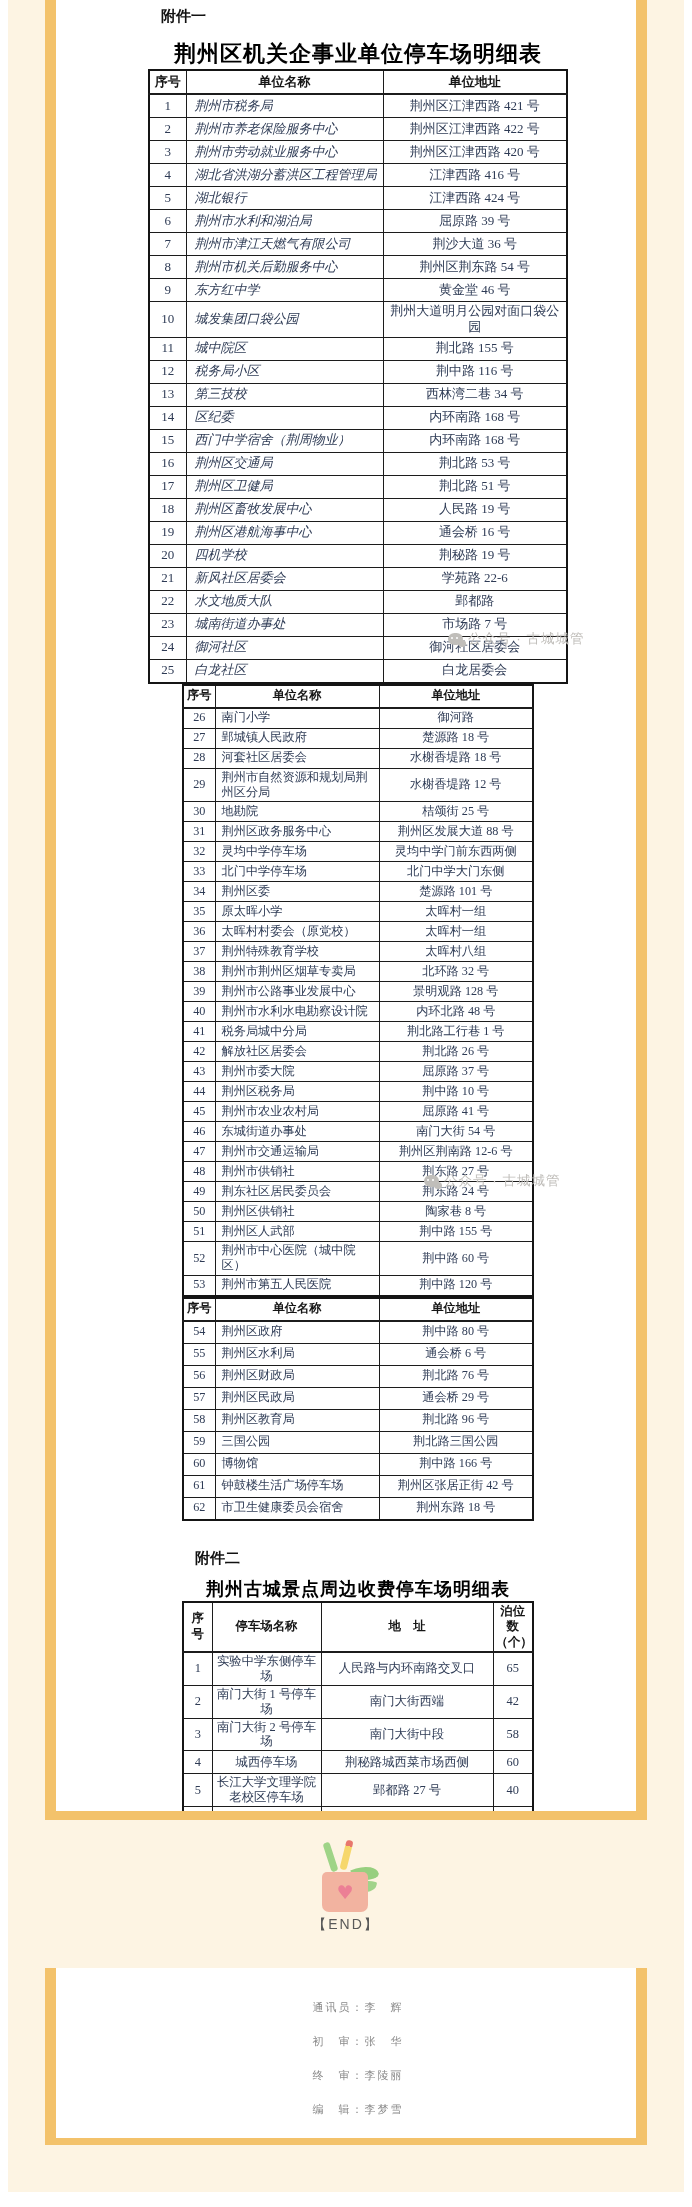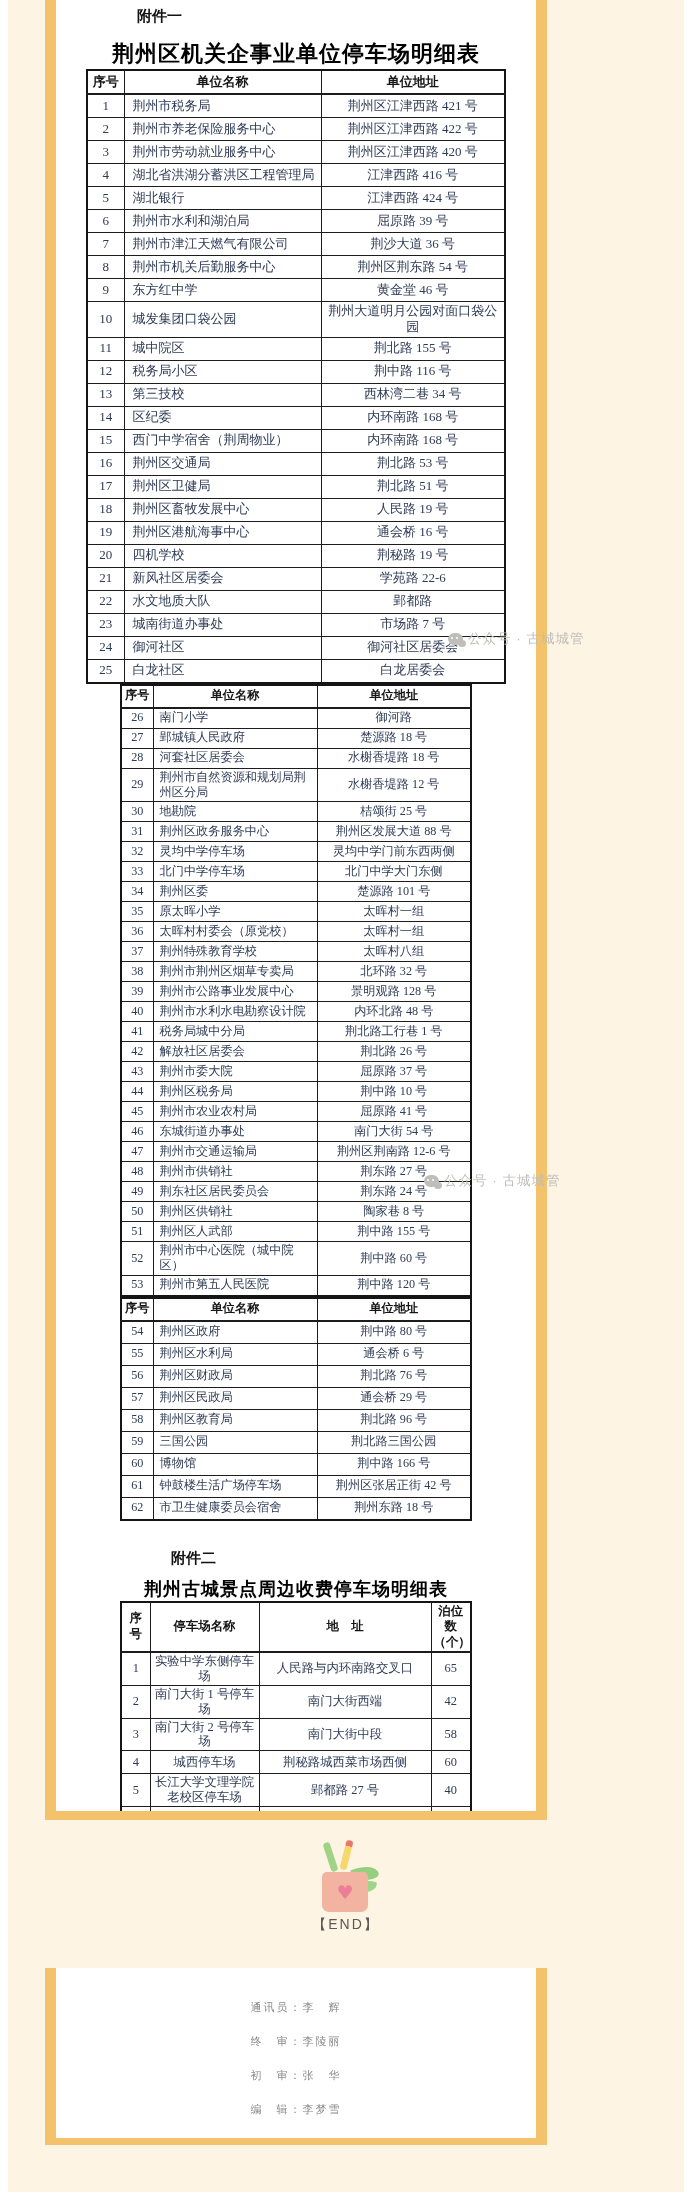--- a/index.html
+++ b/index.html
@@ -5,42 +5,42 @@
   :root{
     --accent:#f3c26b; --cream:#fdf4e3; --table-text:#2e3b55;
     --watermark-text:#c0beba; --credits-text:#8a8a8a; --end-text:#595959;
     --cup:#f2b3a0; --heart:#ec7f95; --leaf:#97cf7f;
     --pen-green:#9fd487; --pencil-yellow:#f6d76b; --pencil-tip:#e8776d;
   }
   html,body{margin:0;padding:0;background:#fff;}
   .page{position:relative;width:692px;height:2207px;background:#fff;overflow:hidden;
         font-family:"Liberation Serif","DejaVu Serif",serif;}
   .cream-panel{position:absolute;left:8px;top:0;width:676px;height:2192px;background:var(--cream);}
-  .content-box{box-sizing:border-box;margin:0 37px;width:502px;background:#fff;
-        border-left:11px solid var(--accent);border-right:11px solid var(--accent);}
+  .content-box{box-sizing:border-box;margin:0 37px;width:602px;background:#fff;
+        border-left:11px solid var(--accent);border-right:11px solid var(--accent);padding-left:24px;}
   .box1{height:1820px;border-bottom:9px solid var(--accent);overflow:hidden;}
   .box2{height:177px;border-bottom:7px solid var(--accent);}
   .attach-label{font-family:"Liberation Sans","DejaVu Sans",sans-serif;font-weight:bold;
         font-size:15px;color:#111;}
   .attach-label.a1{margin:7px 0 0 81px;}
   .attach-label.a2{margin:28px 0 0 115px;}
   .doc-title{font-family:"Liberation Sans","DejaVu Sans",sans-serif;font-weight:bold;color:#000;
         text-align:center;margin:0;}
   .title1{margin-top:13px;font-size:22px;letter-spacing:1px;}
   .title2{margin-top:9px;font-size:18px;letter-spacing:1px;}
   table.t{border-collapse:collapse;table-layout:fixed;color:var(--table-text);
         border:2px solid #151515;margin:0 auto;}
   .t th,.t td{border:1px solid #1c1c1c;text-align:center;padding:1px 2px;overflow:hidden;
         line-height:1.25;}
   .t th{font-family:"Liberation Sans","DejaVu Sans",sans-serif;font-weight:bold;color:#161616;
         border-bottom-width:2px;}
   .t1{width:418px;font-size:13px;margin-top:12px;}
   .t1 th{height:20px;}
   .t1 td{height:20px;}
-  .t1 td:nth-child(2){text-align:left;padding-left:8px;}
+  .t1 td:nth-child(2){text-align:left;padding-left:8px;font-style:italic;}
   .t2,.t3{width:350px;font-size:12.2px;}
   .t2{margin-top:44px;}
   .t3{margin-top:13px;}
   .t2 th,.t3 th{height:19px;}
   .t2 td{height:17px;}
   .t3 td{height:19px;}
   .t2 td:nth-child(2),.t3 td:nth-child(2){text-align:left;padding-left:6px;}
   .t4{width:350px;font-size:12.4px;margin-top:9px;}
   .t4 th,.t4 td{white-space:pre-line;}
   .t4 th{height:36px;}
@@ -517,22 +517,22 @@
         <div class="pencil-yellow"></div>
         <div class="cup">
             <span class="heart">♥</span>
           </div>
       </div>
       <div class="end-label">【END】</div>
     </div>
 
     <div class="content-box box2 credits">
       <div class="credit-line">通讯员：李　辉</div>
+      <div class="credit-line">初　审：张　华</div>
       <div class="credit-line">终　审：李陵丽</div>
-      <div class="credit-line">初　审：张　华</div>
       <div class="credit-line">编　辑：李梦雪</div>
     </div>
   </div>
 
   <div class="watermark wm1">
     <span class="wechat-icon"></span>
     <span>公众号 · 古城城管</span>
   </div>
   <div class="watermark wm2">
     <span class="wechat-icon"></span>

